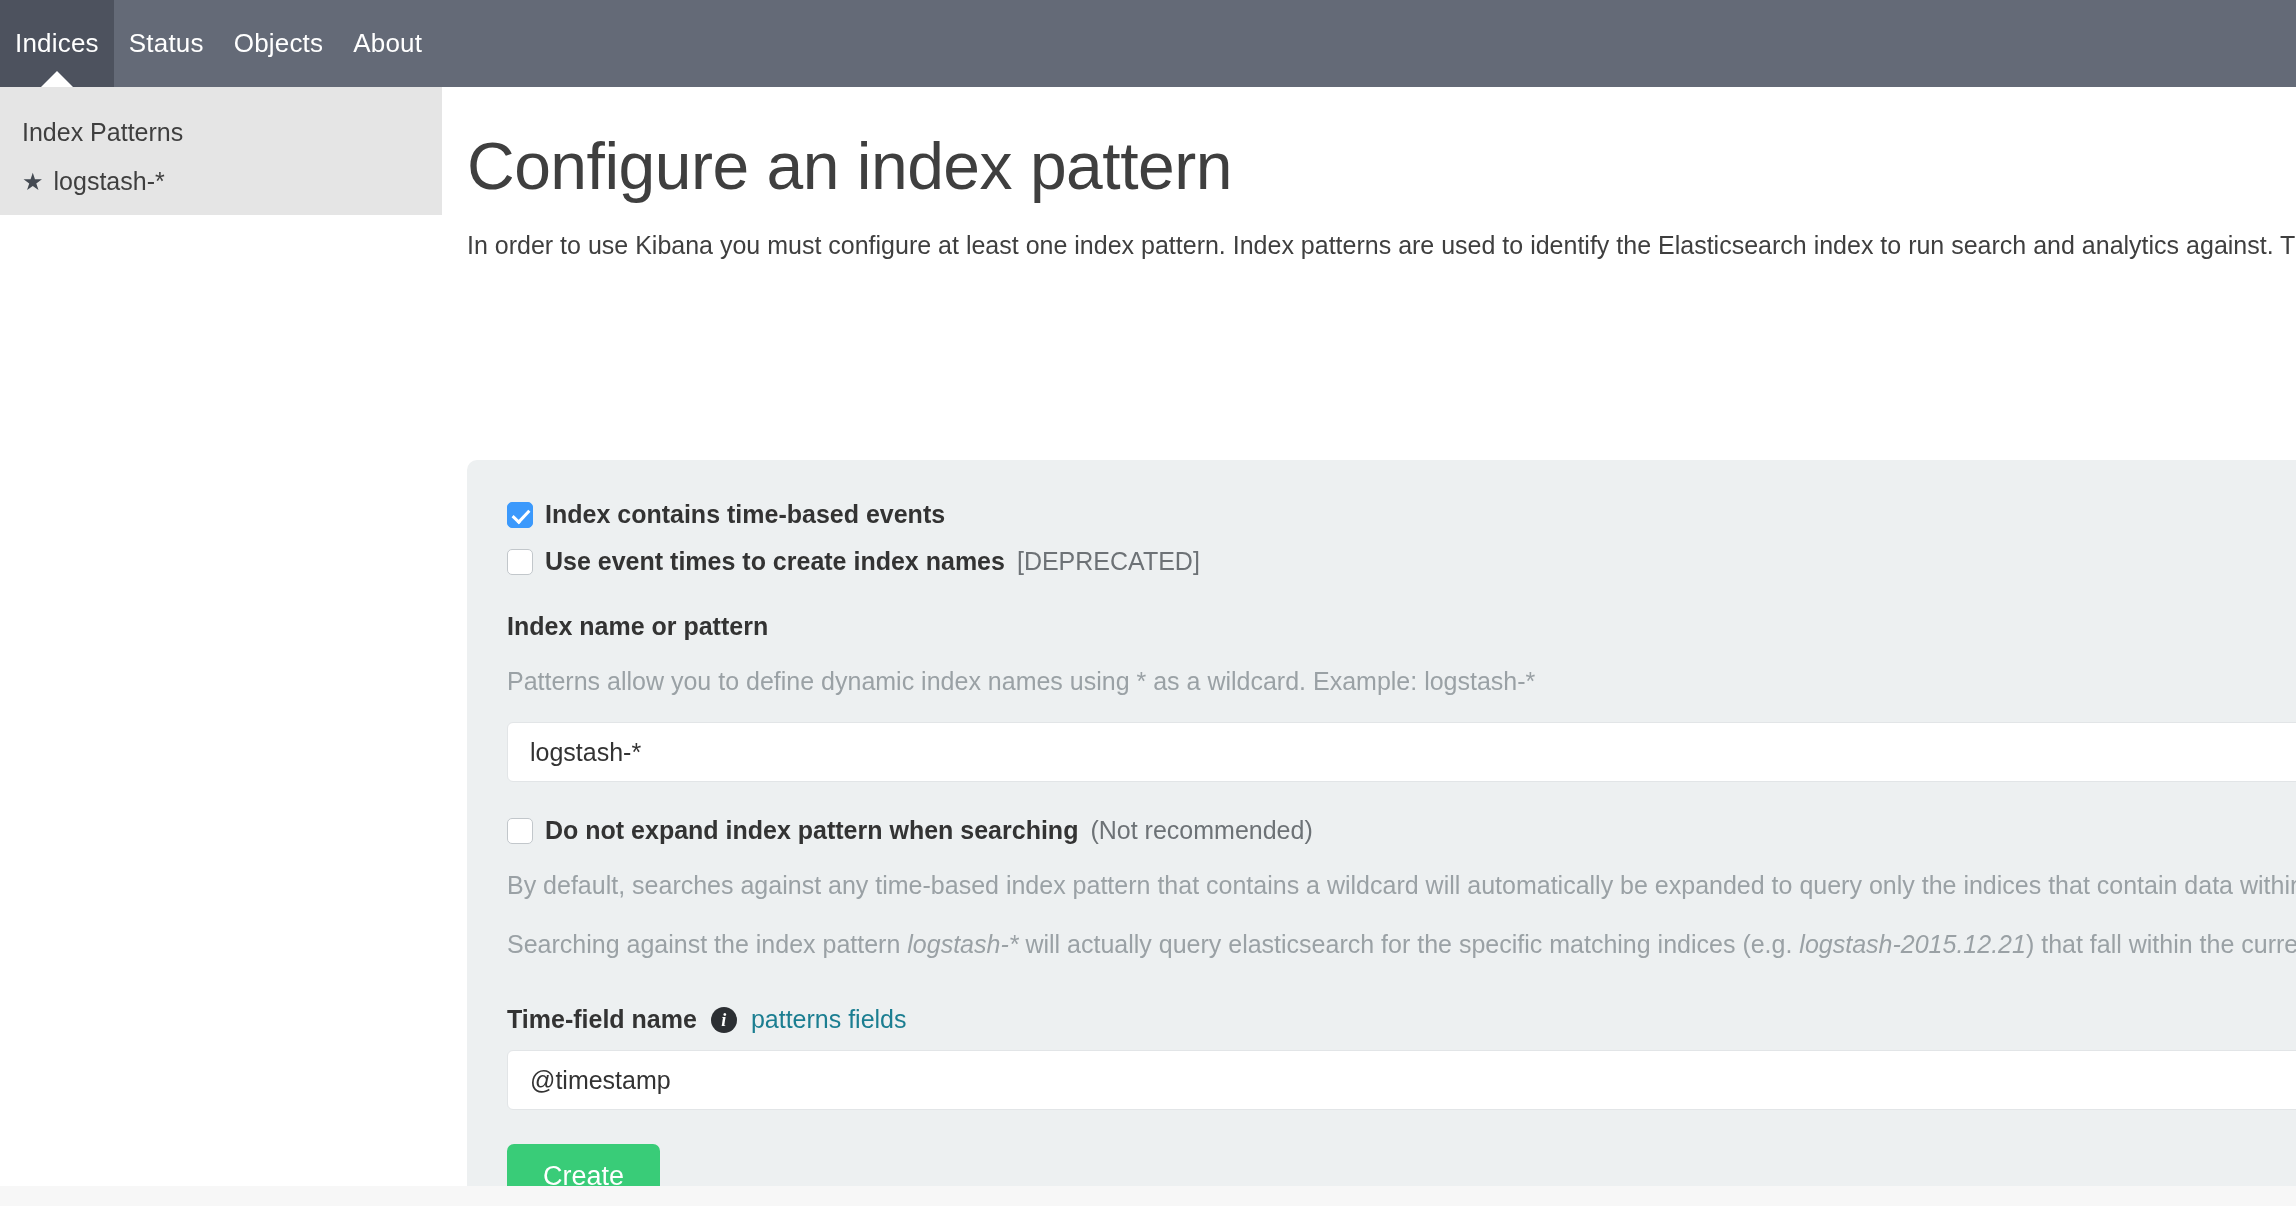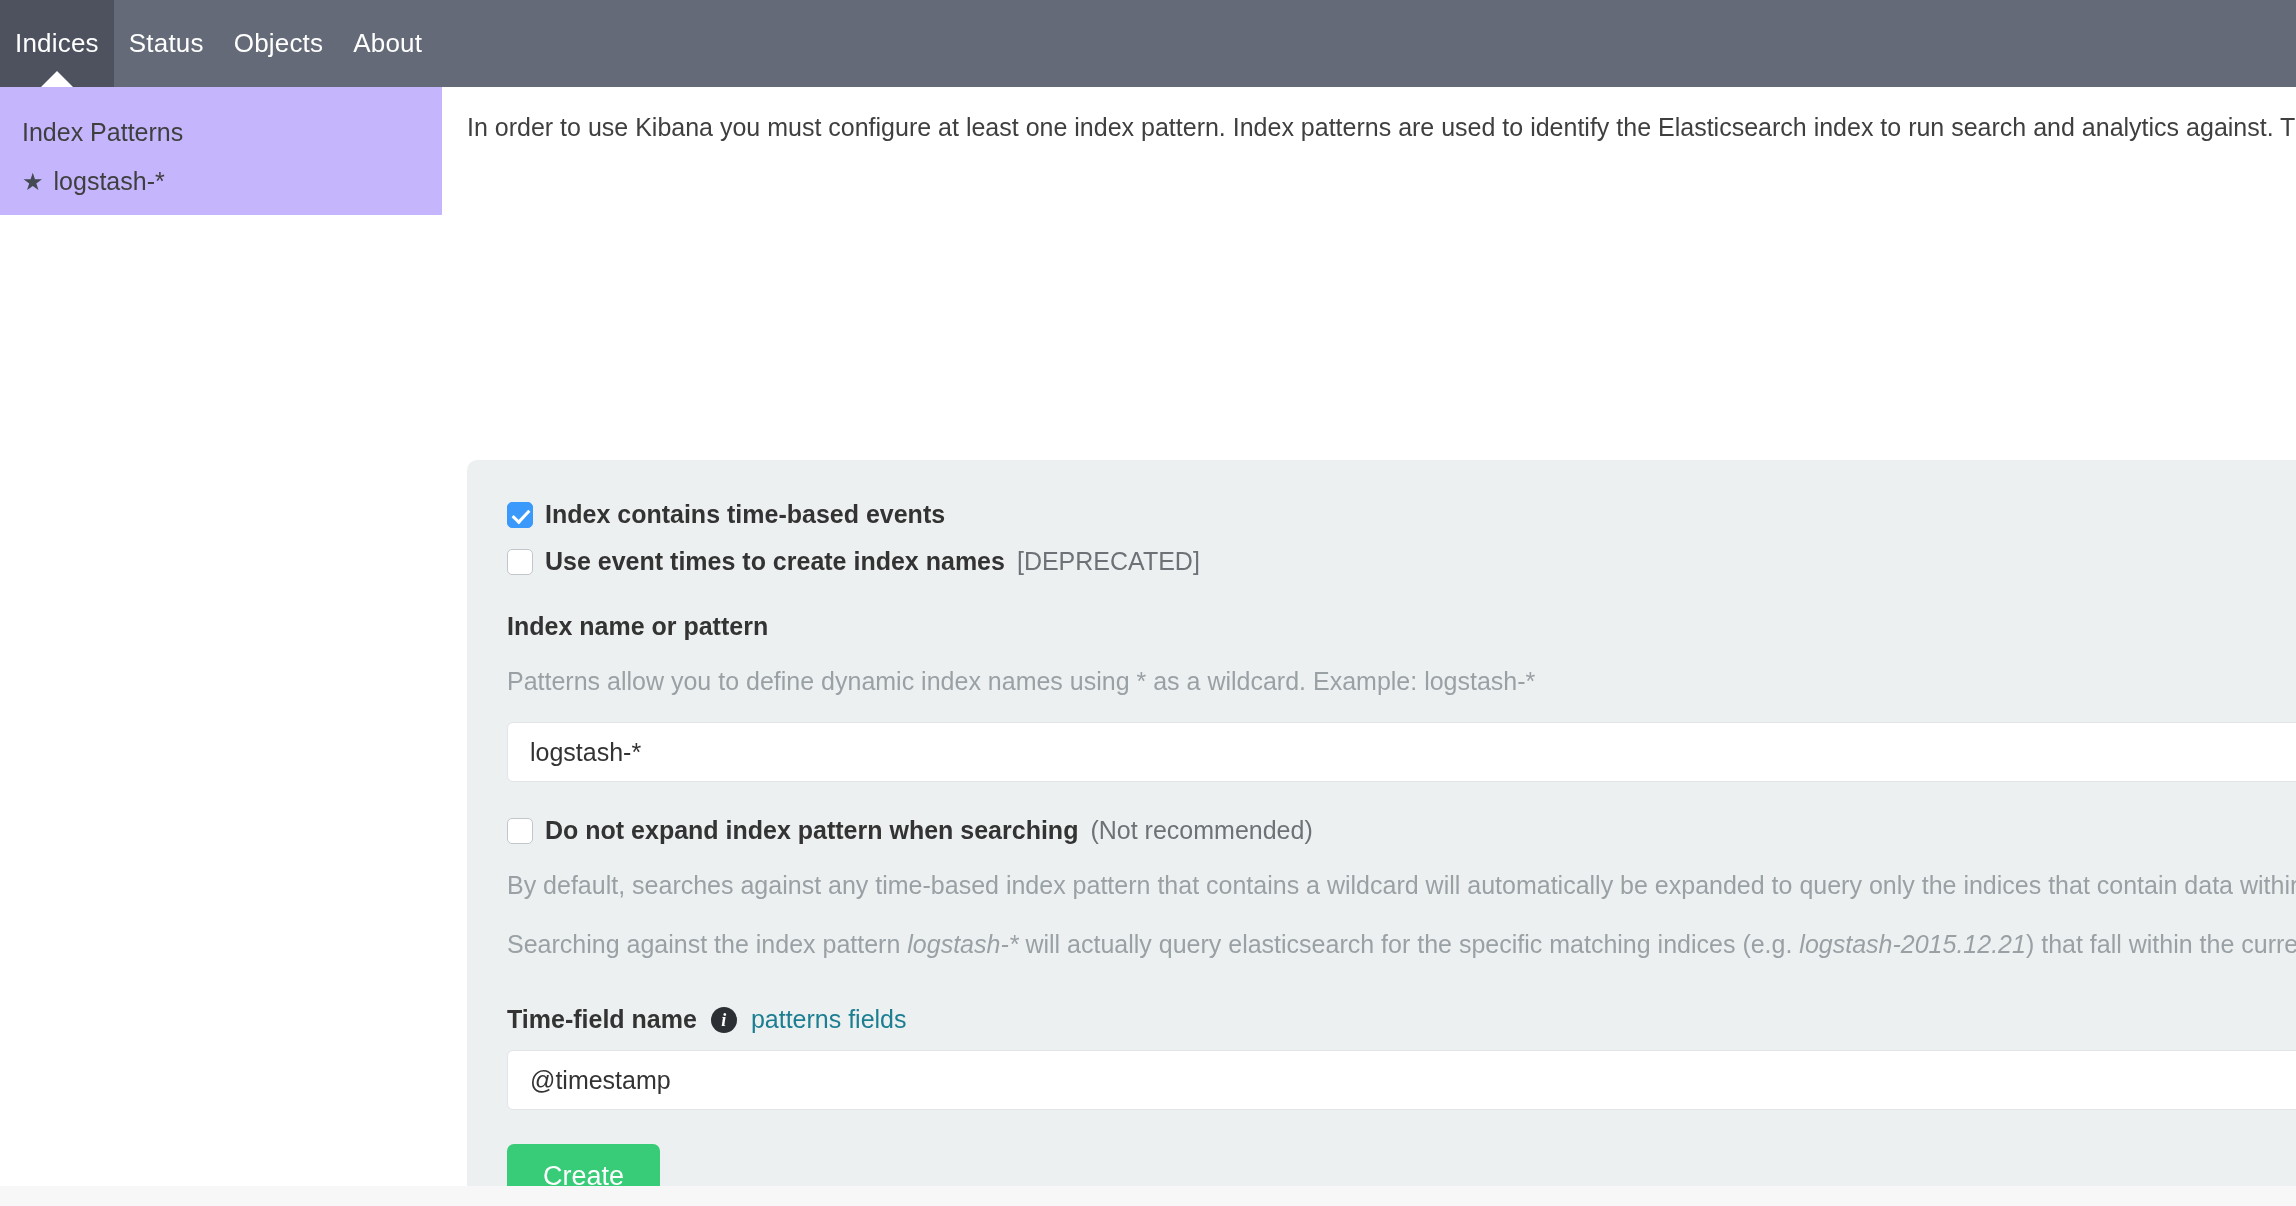--- a/index.html
+++ b/index.html
@@ -44,21 +44,21 @@
     border-left: 17px solid transparent;
     border-right: 17px solid transparent;
     border-bottom: 17px solid #ffffff;
   }
 
   
   .sidebar {
     position: absolute;
     top: 87px; left: 0;
     width: 442px; height: 128px;
-    background: #c4b5fd;
+    background: #e5e5e5;
     padding: 28px 0 0 0;
   }
   .sidebar-title {
     font-size: 25px;
     color: #3f3f3f;
     padding: 0 0 0 22px;
     line-height: 34px;
   }
   .sidebar-item {
     display: flex;
@@ -263,20 +263,21 @@
 <div class="sidebar">
   <div class="sidebar-title">Index Patterns</div>
   <div class="sidebar-item">
     <span class="star-icon">★</span>
     <span>logstash-*</span>
   </div>
 </div>
 
 <div class="main">
 
+  <div class="page-title">Configure an index pattern</div>
 
   <div class="intro">In order to use Kibana you must configure at least one index pattern. Index patterns are used to identify the Elasticsearch index to run search and analytics against. They are also used to configure fields.</div>
 
   <div class="panel">
 
     <div class="checkbox-row">
       <span class="cbox checked"></span>
       <span class="cb-label">Index contains time-based events</span>
     </div>
 

